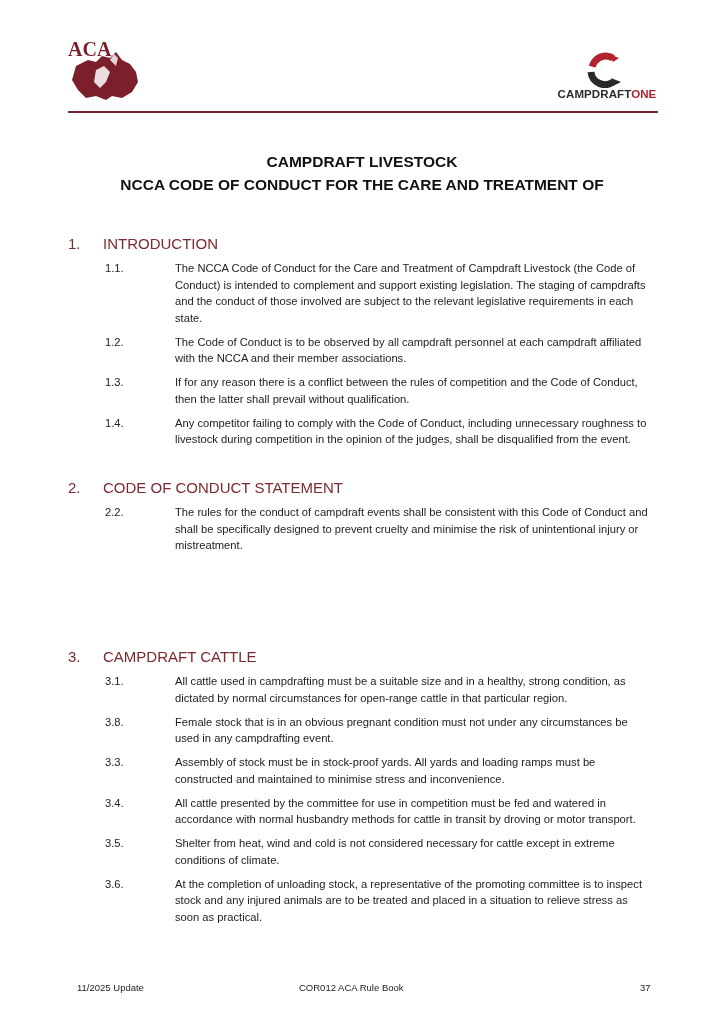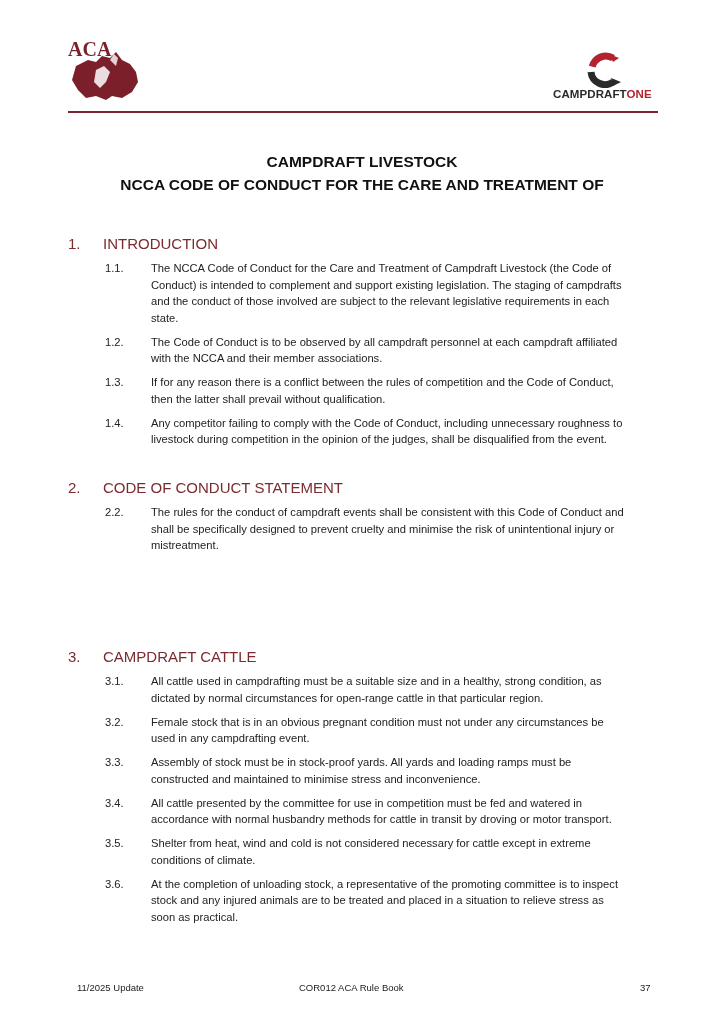--- a/index.html
+++ b/index.html
@@ -2,33 +2,33 @@
 <html><head>
 <meta charset="utf-8">
 <style>
   html, body { margin: 0; padding: 0; background: #ffffff; }
   body { width: 724px; height: 1024px; position: relative; overflow: hidden;
          font-family: "Liberation Sans", sans-serif; color: #1a1a1a; }
   .page { position: absolute; left: 0; top: 0; width: 724px; height: 760px; }
 
   .logo-aca { position: absolute; left: 66px; top: 36px; width: 78px; height: 72px; }
   .logo-c1 { position: absolute; left: 583px; top: 52px; width: 44px; height: 36px; }
-  .logo-c1-text { position: absolute; left: 553px; top: 88px; width: 108px; 
+  .logo-c1-text { position: absolute; left: 553px; top: 88px; width: 108px; text-align: center;
                   font-family: "Liberation Sans", sans-serif; font-weight: bold; font-size: 11.5px;
                   letter-spacing: 0.1px; color: #2b2b2b; }
   .logo-c1-text .one { color: #b3222f; }
   .header-rule { position: absolute; left: 68px; top: 111px; width: 590px; height: 2px; background: #7a2430; }
 
   .title { position: absolute; left: 80px; top: 150px; width: 564px; text-align: center;
            font-family: "Liberation Sans", sans-serif; font-weight: bold; font-size: 15.5px; line-height: 23px; color: #111; }
 
   .section { position: absolute; left: 68px; width: 600px; }
   .sec-head { display: flex; font-size: 15px; color: #7b2a2e; line-height: 20px; margin-bottom: 6px; }
   .sec-num { width: 35px; }
-  .item { display: flex; font-size: 11.2px; line-height: 16.5px; margin-bottom: 7.5px; color: #222; }
+  .item { display: flex; font-size: 11.2px; line-height: 16.5px; margin-bottom: 7.5px; color: #222; gap: 24px; }
   .item-num { width: 46px; padding-left: 37px; flex-shrink: 0; }
   .item-text { width: 480px; }
 
   .footer { position: absolute; top: 982px; left: 0; width: 724px; font-size: 9.5px; color: #222; }
   .footer .f-left { position: absolute; left: 77px; }
   .footer .f-mid { position: absolute; left: 299px; }
   .footer .f-right { position: absolute; left: 640px; }
 </style>
 </head>
 <body>
@@ -94,21 +94,21 @@
   <div class="section" style="top: 647px;">
     <div class="sec-head">
       <span class="sec-num">3.</span>
       <span>CAMPDRAFT CATTLE</span>
     </div>
     <div class="item">
         <span class="item-num">3.1.</span>
         <span class="item-text">All cattle used in campdrafting must be a suitable size and in a healthy, strong condition, as dictated by normal circumstances for open-range cattle in that particular region.</span>
       </div>
     <div class="item">
-        <span class="item-num">3.2.</span>
+        <span class="item-num">3.8.</span>
         <span class="item-text">Female stock that is in an obvious pregnant condition must not under any circumstances be used in any campdrafting event.</span>
       </div>
     <div class="item">
         <span class="item-num">3.3.</span>
         <span class="item-text">Assembly of stock must be in stock-proof yards. All yards and loading ramps must be constructed and maintained to minimise stress and inconvenience.</span>
       </div>
     <div class="item">
         <span class="item-num">3.4.</span>
         <span class="item-text">All cattle presented by the committee for use in competition must be fed and watered in accordance with normal husbandry methods for cattle in transit by droving or motor transport.</span>
       </div>

